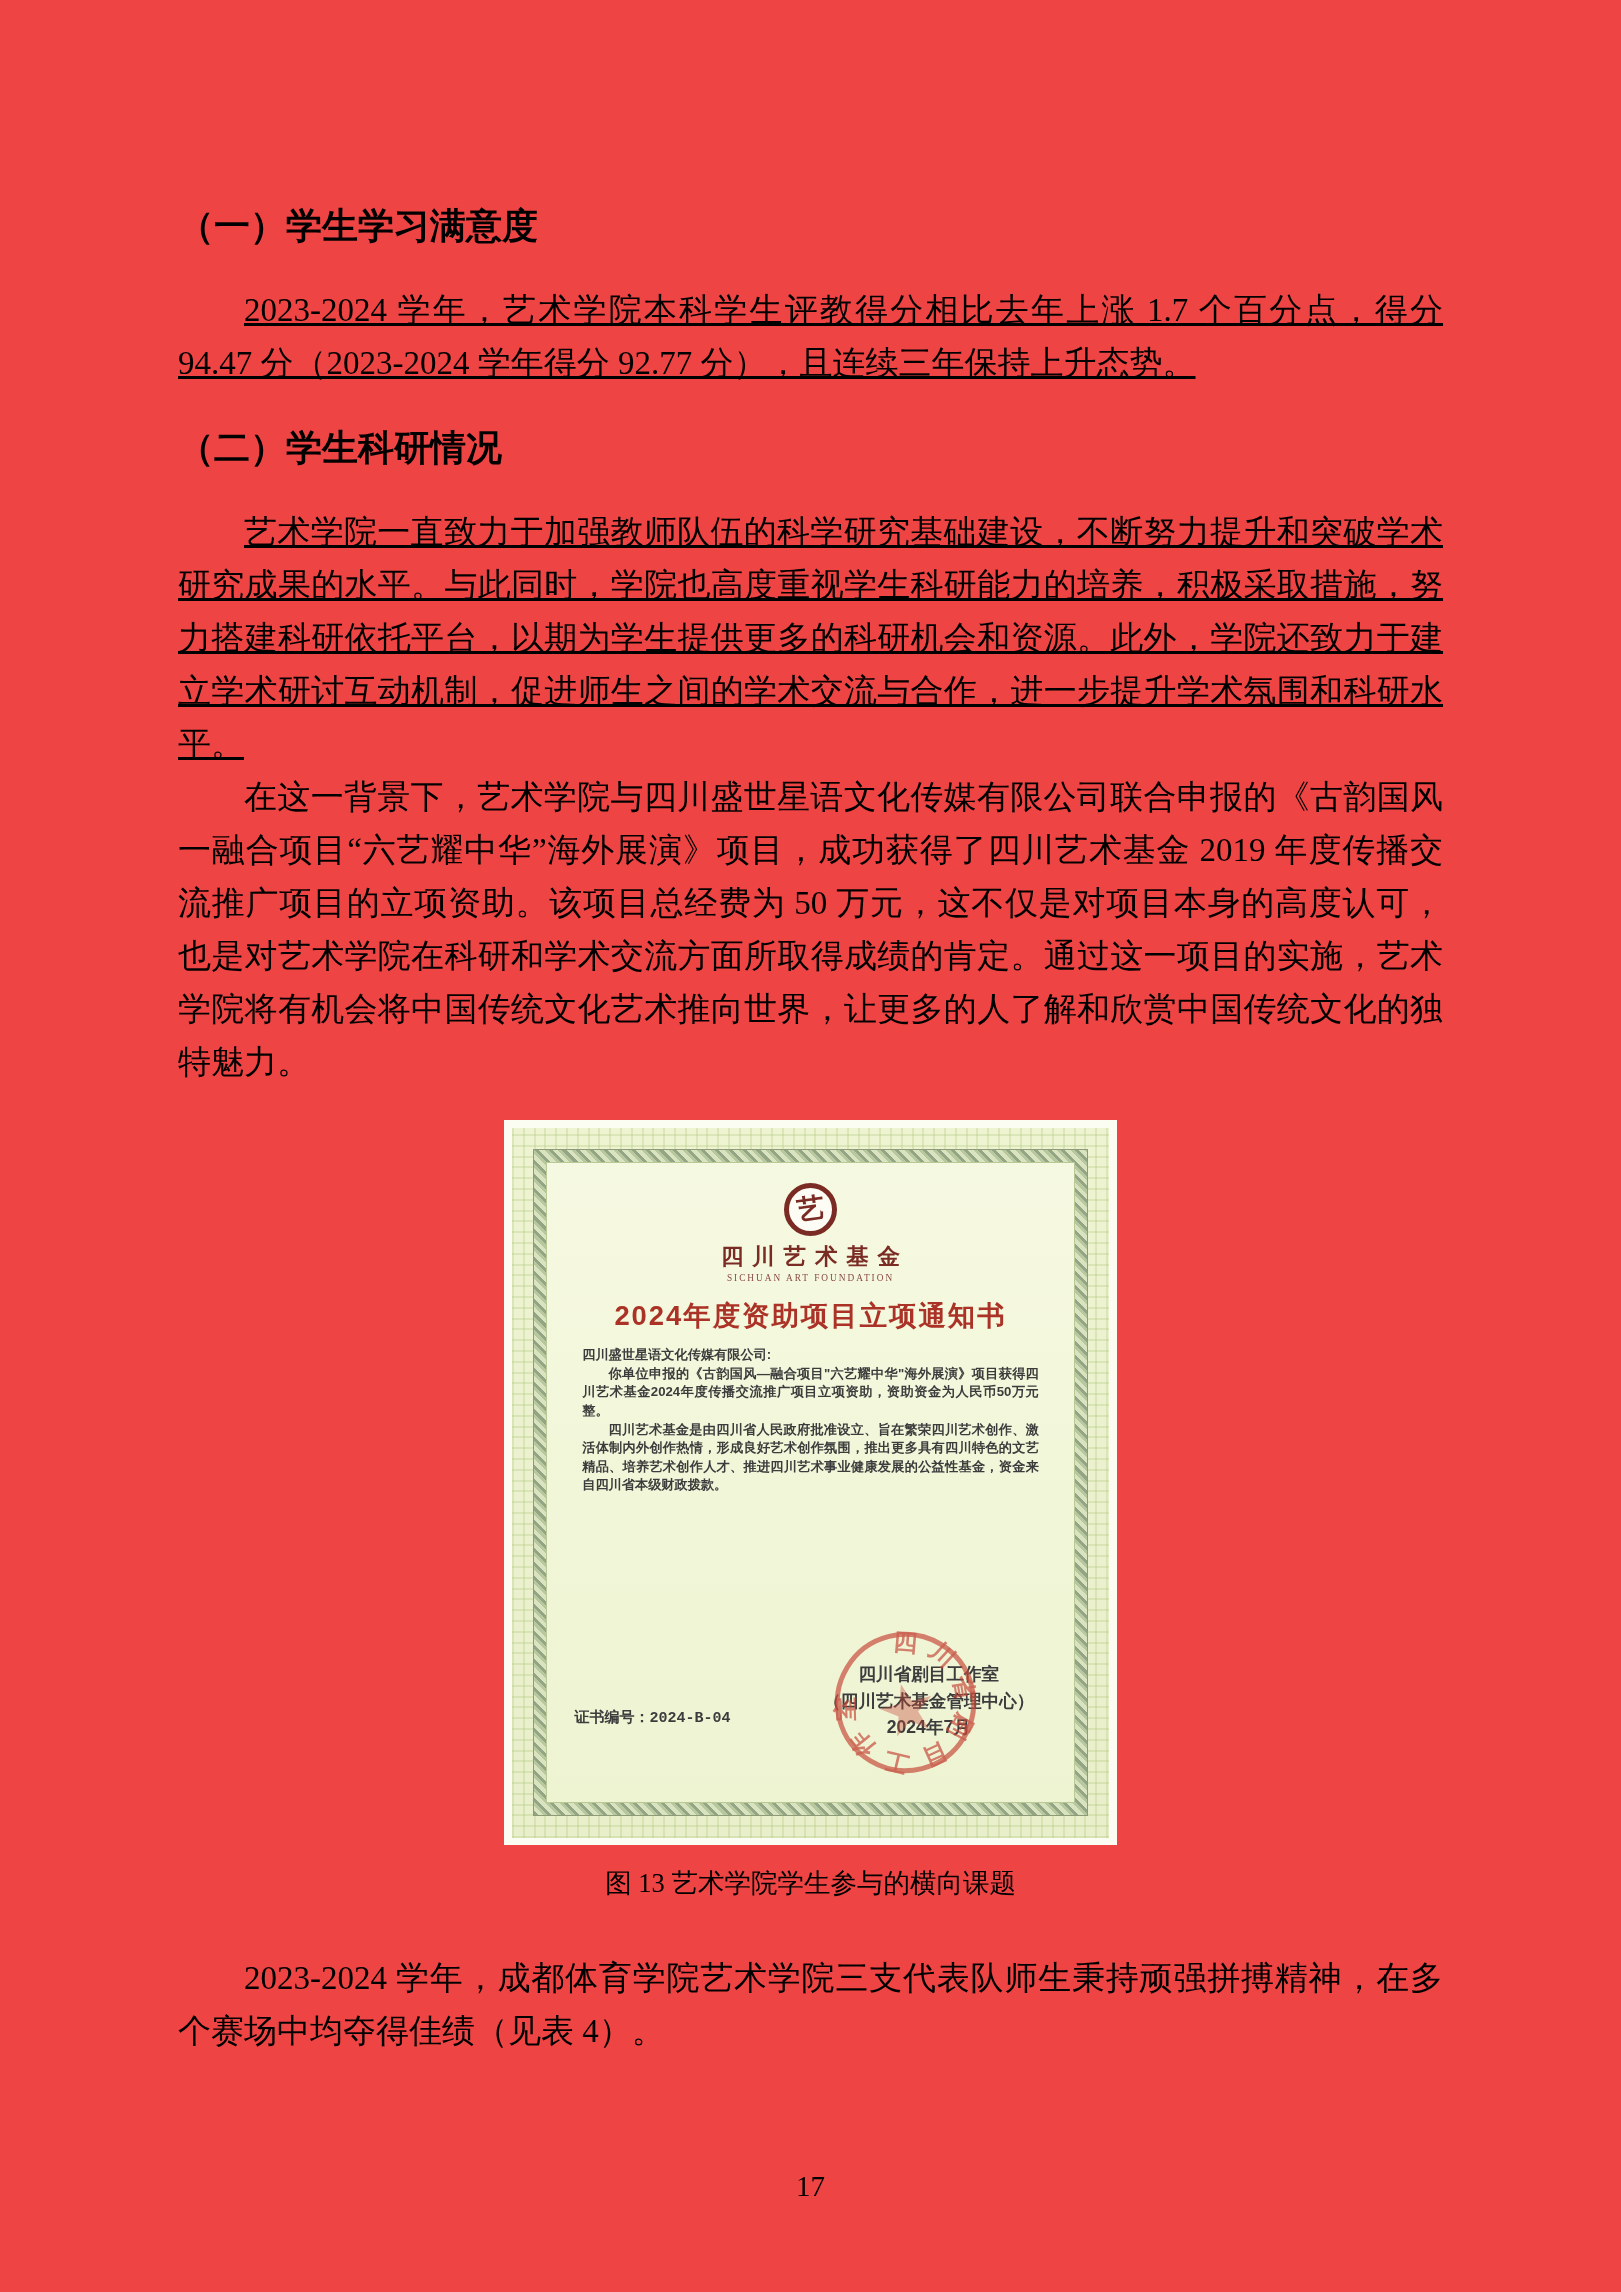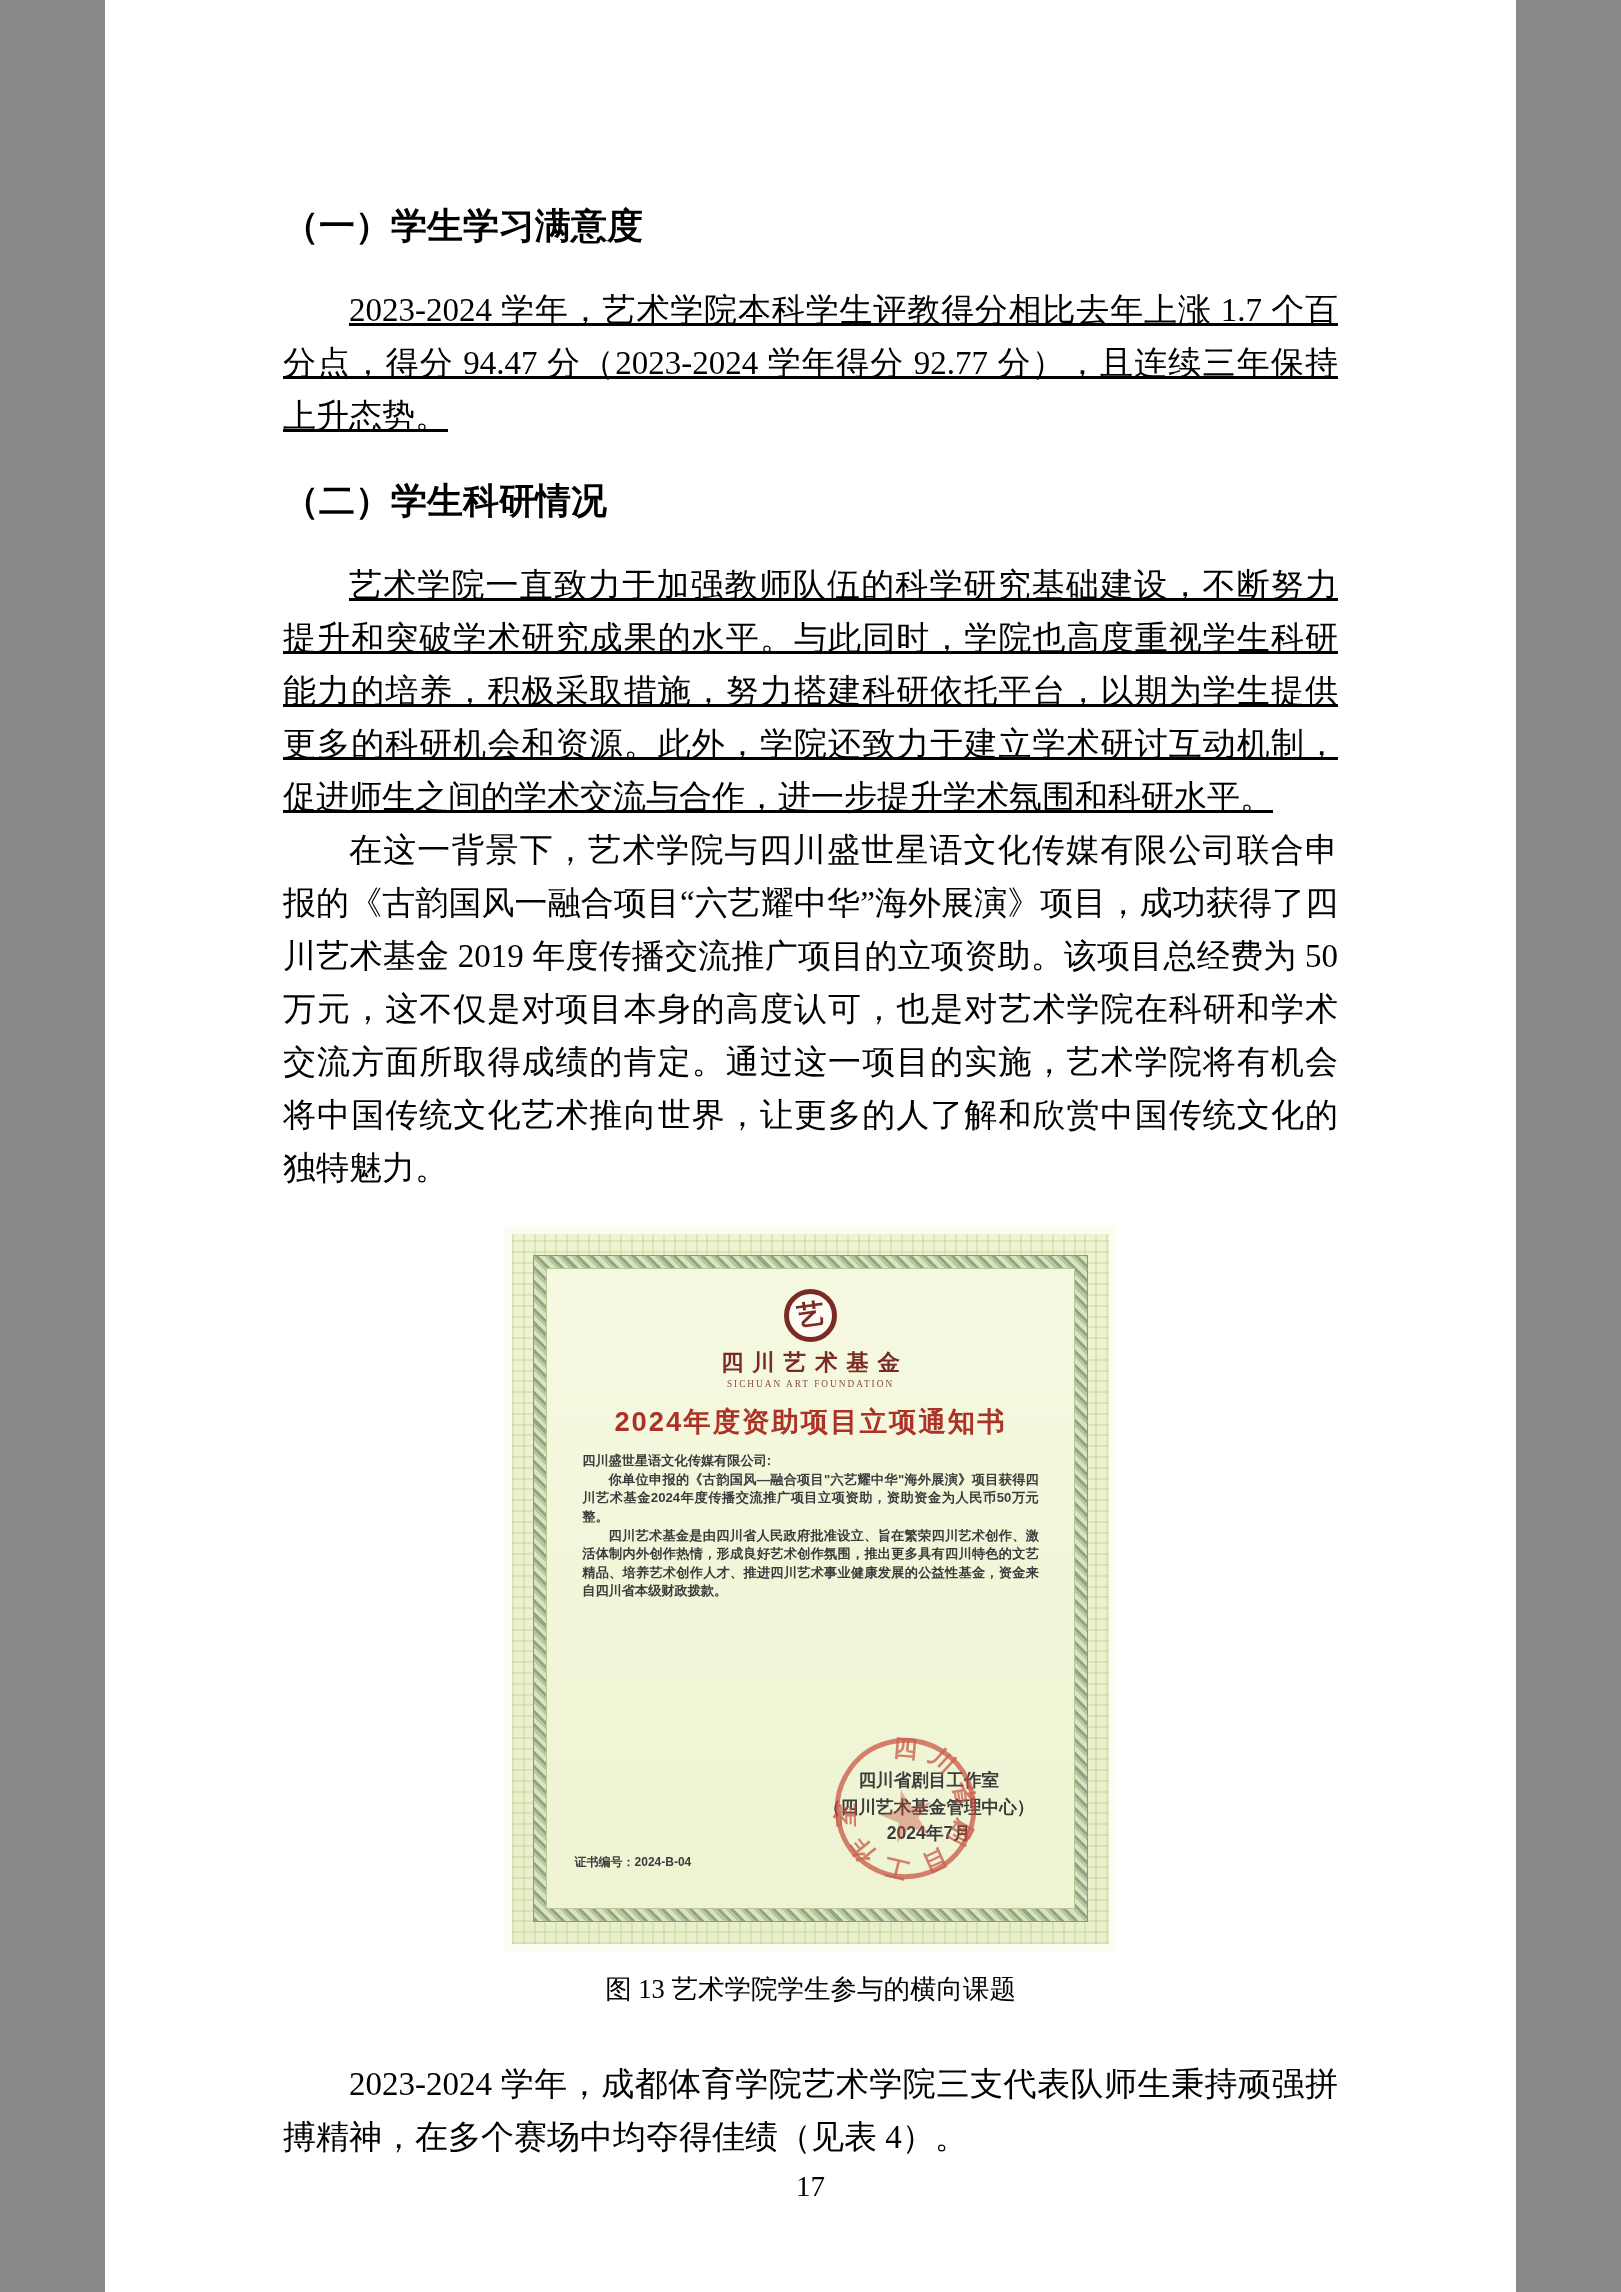--- a/index.html
+++ b/index.html
@@ -1,22 +1,22 @@
 <!DOCTYPE html>
 <html><head>
 <meta charset="utf-8">
 <style>
   * { margin: 0; padding: 0; box-sizing: border-box; }
   html, body { background: #888; }
   .page {
     position: relative;
-    width: 1411px;
+    width: 1621px;
     height: 2293px;
     margin: 0 auto;
-    background: #ffffff;
+    background: #ef4444;
     overflow: hidden;
     font-family: "Liberation Serif", serif;
     color: #000;
   }
   .content { padding: 0 178px; }
 
   h2.sec-heading {
     font-family: "Liberation Sans", sans-serif;
     font-weight: bold;
     font-size: 36px;
@@ -117,25 +117,24 @@
     text-align: center;
     font-family: "Liberation Sans", sans-serif;
     font-weight: bold;
     font-size: 17.6px;
     line-height: 26.5px;
     color: #3c3c3c;
   }
   .cert-no {
     position: absolute;
     left: 27.4px; top: 545px;
-    font-family: Liberation Sans, sans-serif;
-    font-weight: bold;
-    font-size: 12px;
+    font-family: Liberation Mono, monospace;
+    font-weight: bold;
+    font-size: 15px;
     color: #3c3c3c;
-    margin-top: 40px;
   }
   .seal {
     position: absolute;
     left: 284px; top: 465px;
     width: 149px; height: 149px;
     transform: rotate(-14deg);
     opacity: .85;
     pointer-events: none;
   }
   figcaption.fig-caption {

